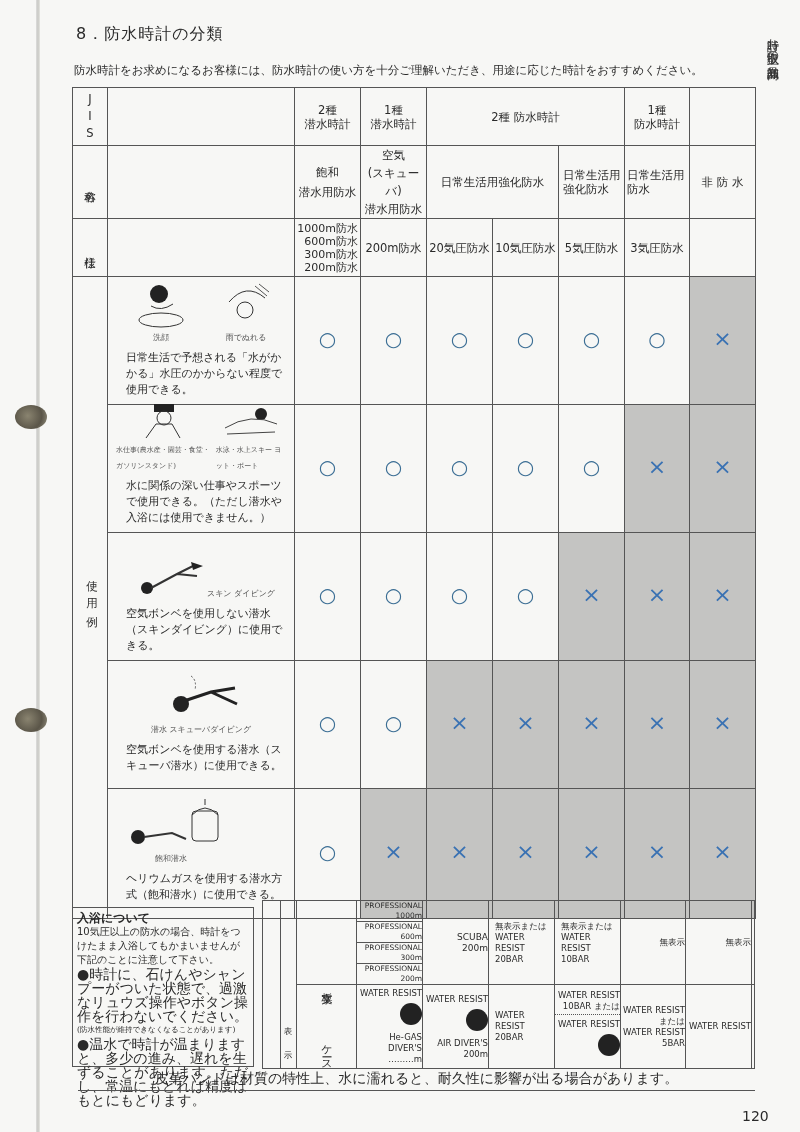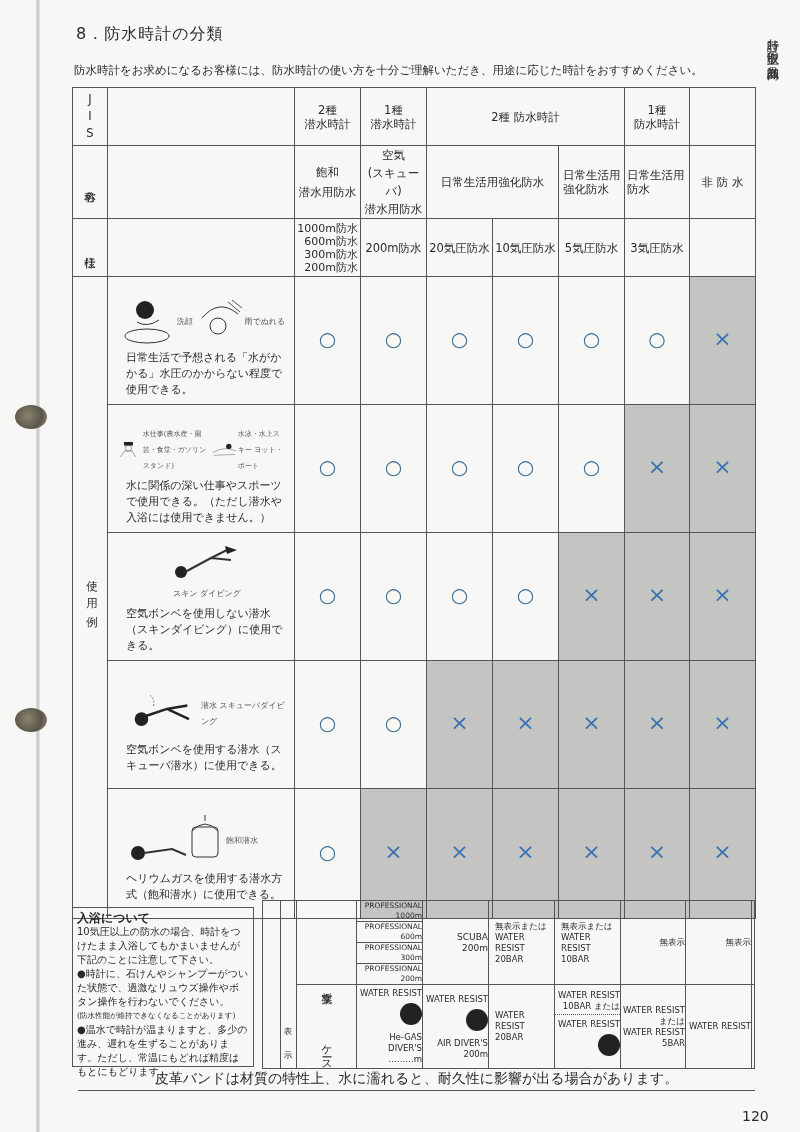--- a/index.html
+++ b/index.html
@@ -19,28 +19,28 @@
   table.main{position:absolute;left:72px;top:87px;border-collapse:collapse;table-layout:fixed;
        width:683px;}
   table.main td{border:1px solid #555;padding:0;text-align:center;vertical-align:middle;font-size:11.5px;line-height:14px;}
   .hdr-label{font-size:18px;line-height:20px;}
   .shade{background:#c4c4c2;}
   .mark{font-size:20px;color:#3d6f95;}
   .cross{font-size:22px;color:#3a72b3;}
   .usage-cell{text-align:left !important;padding:4px 8px !important;font-size:11px !important;line-height:16px !important;}
   .illust{height:62px;display:flex;justify-content:space-around;align-items:flex-end;font-size:8px;color:#555;
           font-family:"DejaVu Serif","Liberation Serif",serif;}
-  .fig{display:flex;flex-direction:row;align-items:center;}
+  .fig{display:flex;flex-direction:column;align-items:center;}
   .fig svg{display:block;}
   .usage-text{margin-top:4px;margin-left:10px;}
 
   .note-box{position:absolute;left:72px;top:907px;width:182px;height:160px;border:1px solid #555;
        font-size:10px;line-height:14px;padding:3px 4px;box-sizing:border-box;}
   .note-title{font-size:12px;font-weight:bold;}
-  .note-small{font-family:"DejaVu Serif","Liberation Serif",serif;font-size:10px;line-height:14px;}
+  .note-small{font-family:"DejaVu Serif","Liberation Serif",serif;font-size:14px;line-height:14px;}
   table.disp{position:absolute;left:262px;top:900px;border-collapse:collapse;table-layout:fixed;width:493px;height:168px;}
   table.disp td{border:1px solid #555;padding:0;text-align:right;vertical-align:middle;font-size:8.5px;line-height:11px;}
   .vert{writing-mode:vertical-rl;font-size:13px;letter-spacing:2px;}
   .logo{display:inline-block;width:22px;height:22px;border-radius:50%;background:#222;margin:4px auto;}
   .footer-note{position:absolute;left:78px;top:1070px;width:677px;text-align:center;border-bottom:1px solid #555;
        padding-bottom:2px;font-family:"DejaVu Serif","Liberation Serif",serif;font-size:14px;}
 </style>
 </head>
 <body>
 
@@ -171,21 +171,21 @@
       <td><span class="mark">○</span></td>
       <td><span class="mark">○</span></td>
       <td><span class="mark">○</span></td>
       <td><span class="mark">○</span></td>
       <td class="shade"><span class="cross">×</span></td>
       <td class="shade"><span class="cross">×</span></td>
     </tr>
     <tr style="height:128px">
       <td class="usage-cell">
         <div class="illust" style="justify-content:center">
-          <div class="fig" style="flex-direction:column;align-items:flex-end">
+          <div class="fig" style="flex-direction:row;align-items:flex-end">
                 <svg width="80" height="44" viewBox="0 0 80 44">
                   <circle cx="20" cy="30" r="6" fill="#222"></circle>
                   <path d="M24 30 L50 16 L66 8 M50 16 L70 18" stroke="#333" stroke-width="2" fill="none"></path>
                   <path d="M64 4 L76 8 L66 12 Z" fill="#222"></path>
                 </svg>
                 <span>スキン ダイビング</span>
               </div>
         </div>
         <div class="usage-text">空気ボンベを使用しない潜水（スキンダイビング）に使用できる。</div>
       </td>

